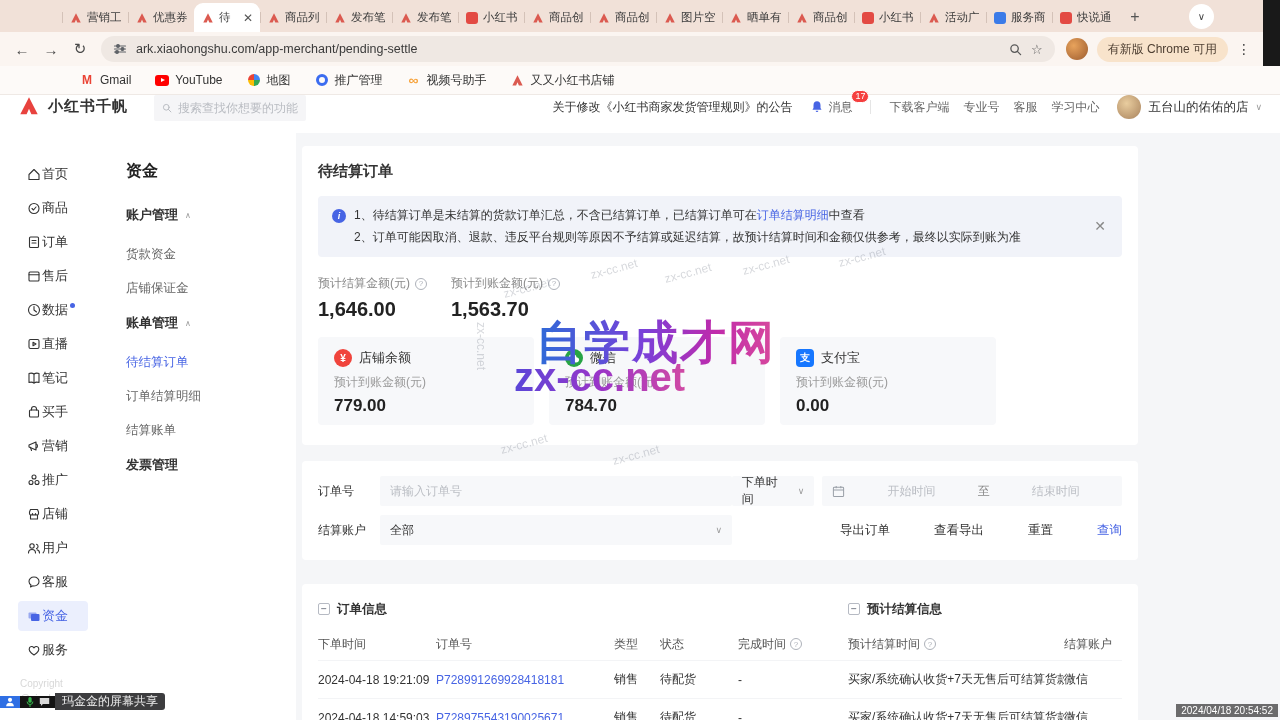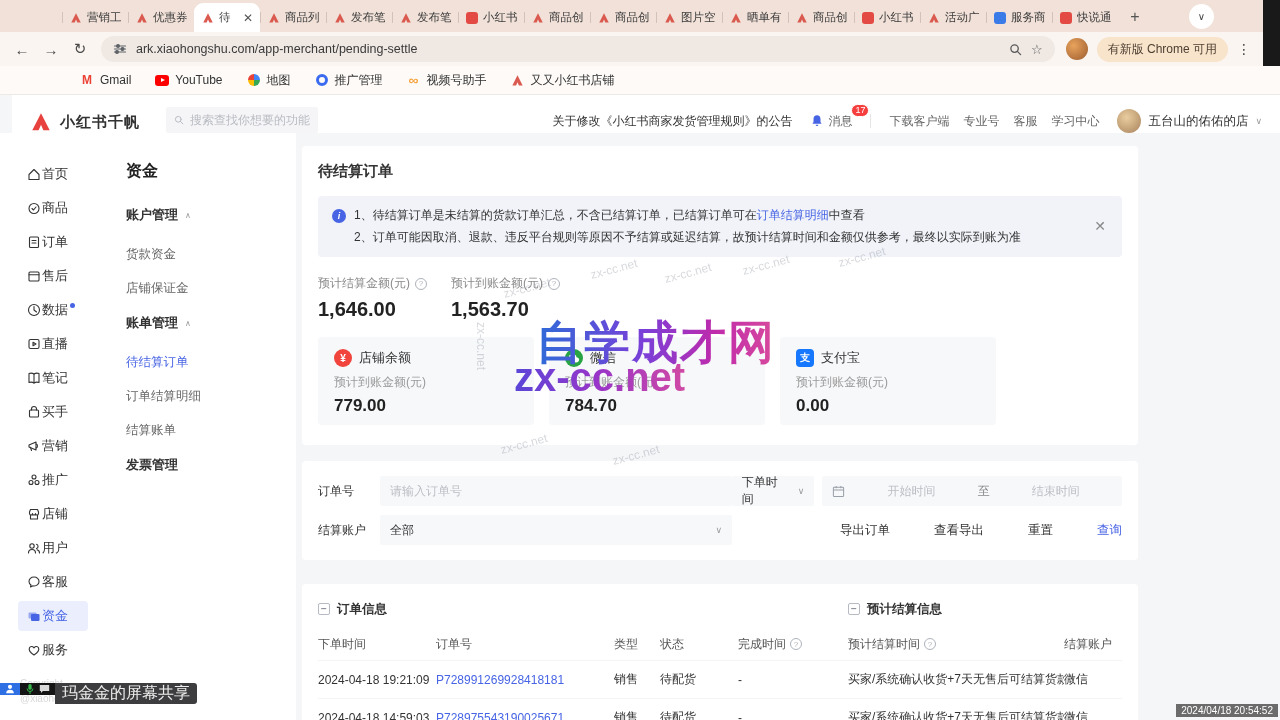--- a/index.html
+++ b/index.html
@@ -33,21 +33,21 @@
   .bm{display:flex;align-items:center;gap:6px;cursor:pointer;white-space:nowrap}
   .bm-ico{width:14px;height:14px;display:flex;align-items:center;justify-content:center;flex:none}
   .ico-gmail{color:#EA4335;font-weight:800;font-size:12px}
   .ico-yt{width:15px;height:11px;background:#FF0000;border-radius:3px;position:relative}
   .ico-yt::after{content:"";position:absolute;left:6px;top:3px;border-left:4px solid #fff;border-top:2.5px solid transparent;border-bottom:2.5px solid transparent}
   .ico-maps{width:12px;height:12px;border-radius:50%;background:conic-gradient(#4285F4 0 25%,#34A853 25% 50%,#FBBC05 50% 75%,#EA4335 75%)}
   .ico-promo{width:12px;height:12px;border-radius:50%;border:3.5px solid #3B6CF0}
   .ico-channels{color:#F7A33C;font-weight:800;font-size:14px;line-height:1}
 
   
-  .appheader{position:absolute;top:95px;left:12px;right:0;height:38px;background:#fff;display:flex;align-items:flex-end;padding:0 18px;z-index:3}
+  .appheader{position:absolute;top:95px;left:0;right:0;height:38px;background:#fff;display:flex;align-items:flex-start;padding:0 18px;z-index:3}
   .logo{display:flex;align-items:center;gap:8px}
   .logo-text{font-size:15px;font-weight:700;color:#333;letter-spacing:1px;white-space:nowrap}
   .hd-search{margin-left:26px;width:152px;height:26px;background:#F5F5F7;border-radius:2px;display:flex;align-items:center;padding:0 8px;gap:6px;color:#B9BCC2;font-size:12px;white-space:nowrap}
   .hd-right{margin-left:auto;display:flex;align-items:center;gap:18px;white-space:nowrap}
   .announce{font-size:12px;color:#333;cursor:pointer}
   .msg{display:flex;align-items:center;gap:4px;font-size:12px;color:#666;position:relative;cursor:pointer}
   .badge{position:absolute;top:-9px;right:-17px;background:#F53F3F;color:#fff;font-size:9px;height:13px;min-width:18px;border-radius:7px;display:flex;align-items:center;justify-content:center;padding:0 3px;border:1px solid #fff}
   .hd-divider{width:1px;height:14px;background:#E5E5E5}
   .hd-link{font-size:12px;color:#666;cursor:pointer}
   .shop{display:flex;align-items:center;gap:7px;cursor:pointer}
@@ -118,21 +118,21 @@
   .t-row{height:38px;border-top:1px solid #F3F4F6;font-size:12px;color:#333}
   .t-link{color:#4764E4;cursor:pointer}
 
   
   .wm-big{position:absolute;left:536px;top:312px;font-size:46px;font-weight:700;letter-spacing:2px;background:linear-gradient(90deg,#2E6BD8,#7A3FD8 45%,#C02BAB 75%,#D84A9C);-webkit-background-clip:text;background-clip:text;color:transparent;z-index:6;pointer-events:none;white-space:nowrap}
   .wm-sub{position:absolute;left:514px;top:355px;font-size:40px;font-weight:600;background:linear-gradient(90deg,#5A46D8,#9A35C8,#D04AA4);-webkit-background-clip:text;background-clip:text;color:transparent;z-index:6;pointer-events:none;white-space:nowrap}
   .wm-tile{position:absolute;font-size:12px;color:rgba(120,125,140,.30);z-index:5;pointer-events:none;transform:rotate(-15deg);white-space:nowrap}
   .wm-tile.vert{transform:rotate(90deg);transform-origin:left top}
 
   
-  .share-bar{position:absolute;left:0;bottom:0;height:37px;display:flex;align-items:flex-start;z-index:10;font-size:16px}
+  .share-bar{position:absolute;left:0;bottom:0;height:37px;display:flex;align-items:center;z-index:10;font-size:12px}
   .share-person{width:20px;background:#2F6FE4;display:flex;align-items:center;justify-content:center;flex:none}
   .share-mid{background:#141414;display:flex;align-items:center;gap:4px;padding:0 5px}
   .share-tip{background:#3D3D3F;color:#EDEDED;display:flex;align-items:center;padding:0 7px;border-radius:0 3px 3px 0;white-space:nowrap}
   .ts-badge{position:absolute;right:2px;bottom:3px;background:rgba(72,72,72,.8);color:#fff;font-size:10px;padding:1px 5px;z-index:10;white-space:nowrap}
 </style>
 </head>
 <body>
 
 <div id="page">
 

